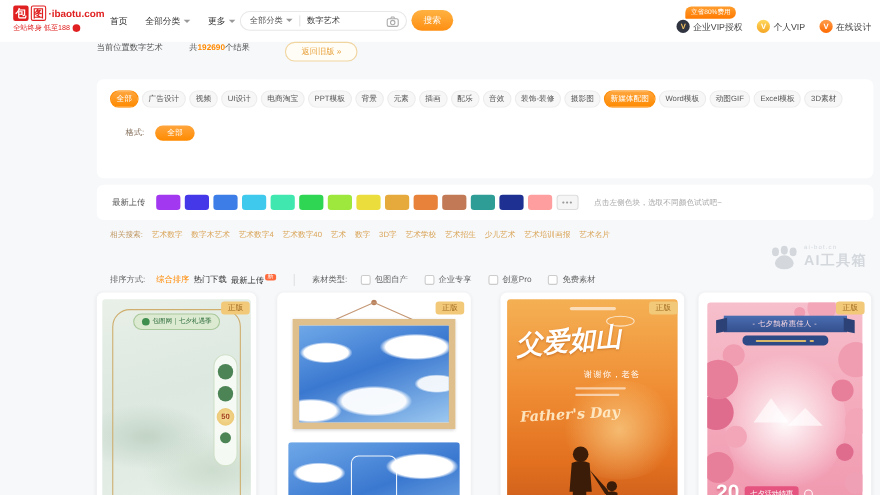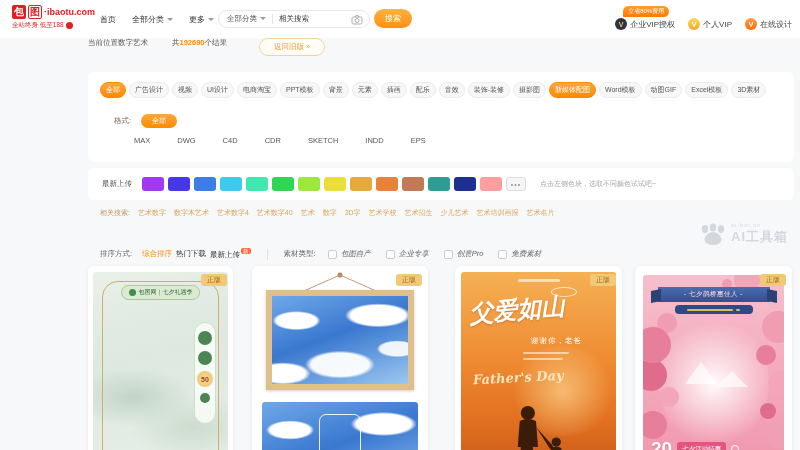--- a/index.html
+++ b/index.html
@@ -67,21 +67,21 @@
 .rel-lb{font-size:7px;color:#c09a66;}
 .rel-t{font-size:7px;color:#d9a558;cursor:pointer;white-space:nowrap;}
 .sortbar{position:absolute;top:232px;left:100px;display:flex;align-items:center;margin-top:16px;}
 .sort-lb{font-size:7.5px;color:#666;margin-right:10px;}
 .sort-opts{display:flex;gap:4px;align-items:center;}
 .sort-it{font-size:7.5px;color:#333;cursor:pointer;position:relative;white-space:nowrap;}
 .sort-it.sel{color:#ff8a00;}
 .sort-badge{font-size:5.5px;background:#ff6a3c;color:#fff;padding:0 2px;border-radius:2px;vertical-align:4px;margin-left:1px;}
 .sort-div{width:1px;height:11px;background:#e0e0e0;margin:0 16px;}
 .type-lb{font-size:7.5px;color:#666;margin-right:12px;}
-.types{display:flex;gap:15px;font-style:italic;}
+.types{display:flex;gap:15px;}
 .type-it{display:flex;align-items:center;gap:4px;font-size:7.5px;color:#666;cursor:pointer;white-space:nowrap;}
 .cb{width:9px;height:9px;border:1px solid #ccc;border-radius:2px;background:#fff;}
 
 
 .wm{position:absolute;top:222px;left:700px;display:flex;align-items:center;gap:5px;}
 .wm-1{font-size:5.5px;color:#d4d8dd;letter-spacing:1px;}
 .wm-2{font-size:13px;font-weight:bold;color:#d4d8dd;letter-spacing:1px;}
 
 
 .card{position:absolute;top:266px;background:#fff;border-radius:6px;box-shadow:0 1px 4px rgba(0,0,0,.07);height:220px;cursor:pointer;}
@@ -169,21 +169,21 @@
     </div>
   </div>
   <div class="nav" id="nav">
       <span class="nav-it">首页</span>
       <span class="nav-it">全部分类<b class="chev"></b></span>
       <span class="nav-it">更多<b class="chev"></b></span>
     </div>
   <div class="search">
     <span class="s-cat"><span>全部分类</span><b class="chev"></b></span>
     <span class="s-div"></span>
-    <span class="s-q">相关搜索</span>
+    <span class="s-q">数字艺术</span>
     <svg class="s-cam" width="12" height="12" viewBox="0 0 12 12">
         <rect x="1" y="3" width="10" height="7" rx="1.5" fill="none" stroke="#aaa" stroke-width="1"></rect>
         <path d="M4 3 L5 1.5 h2 L8 3" fill="none" stroke="#aaa" stroke-width="1"></path>
         <circle cx="6" cy="6.5" r="2" fill="none" stroke="#aaa" stroke-width="1"></circle>
       </svg>
   </div>
   <div class="s-btn">搜索</div>
   <div class="vip" id="vip">
       <div class="vip-item">
         <span class="vip-badge">立省80%费用</span>
@@ -224,31 +224,20 @@
       <span class="chip">摄影图</span>
       <span class="chip sel">新媒体配图</span>
       <span class="chip">Word模板</span>
       <span class="chip">动图GIF</span>
       <span class="chip">Excel模板</span>
       <span class="chip">3D素材</span>
     </div>
   <div class="fmt-row r1">
     <span class="f-label">格式:</span>
     <span class="f-all">全部</span>
-  </div>
-  <div class="fmt-row r2">
-    <span class="f-opts" id="fmt2">
-        <span class="f-opt">MAX</span>
-        <span class="f-opt">DWG</span>
-        <span class="f-opt">C4D</span>
-        <span class="f-opt">CDR</span>
-        <span class="f-opt">SKETCH</span>
-        <span class="f-opt">INDD</span>
-        <span class="f-opt">EPS</span>
-      </span>
   </div>
 </div>
 
 <div class="panel pB">
   <span class="f-label2">最新上传</span>
   <div class="swatches" id="swatches">
       <i class="sw" style="background: rgb(162, 56, 240);"></i>
       <i class="sw" style="background: rgb(68, 56, 232);"></i>
       <i class="sw" style="background: rgb(61, 125, 232);"></i>
       <i class="sw" style="background: rgb(63, 201, 237);"></i>

